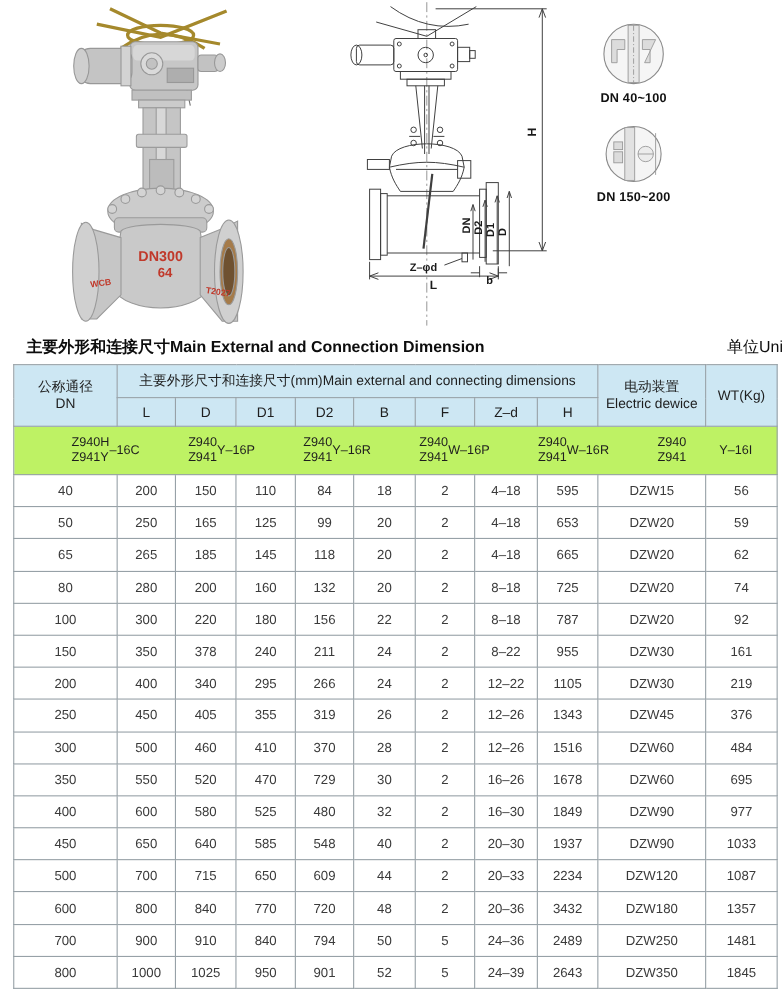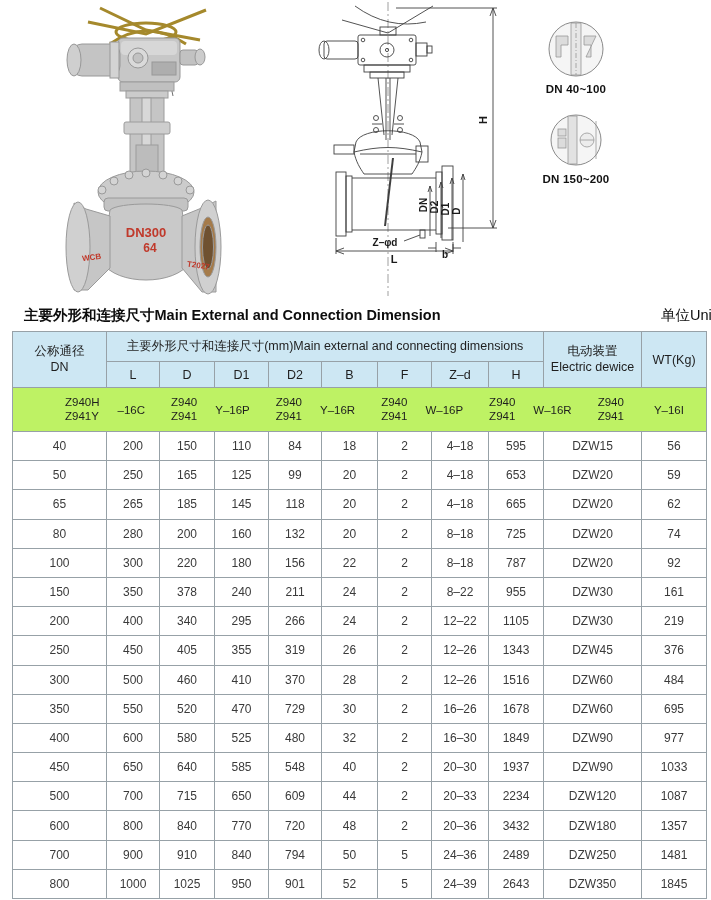--- a/index.html
+++ b/index.html
@@ -25,21 +25,21 @@
   table.dim th, table.dim td { border:1px solid #97a1a7; padding:0; text-align:center; vertical-align:middle; }
   table.dim thead th { background:#cde7f3; font-weight:normal; color:#1e1e1e; font-size:12.5px; }
   tr.h1 th { height:29px; }
   tr.h2 th { height:25px; font-size:12.5px; }
   th.two-line div { line-height:1.25; }
   tr.models td { background:#bef264; height:43px; }
   .models-flex { display:flex; justify-content:space-between; align-items:center;
     padding:0 22px 0 52px; font-size:11.5px; color:#1e1e1e; }
   .model-group { display:flex; align-items:center; }
   .model-group .stack { display:flex; flex-direction:column; line-height:1.15; text-align:left; }
-  .model-group .suffix { margin-left:18px; }
+  .model-group .suffix { margin-left:0; }
   .model-group.wide .suffix { margin-left:30px; }
   tbody td { height:28.2px; font-size:12px; color:#3a3a3a; background:#fff; }
 </style>
 </head>
 <body>
 
 <div class="page">
 
   <div class="top">
 

